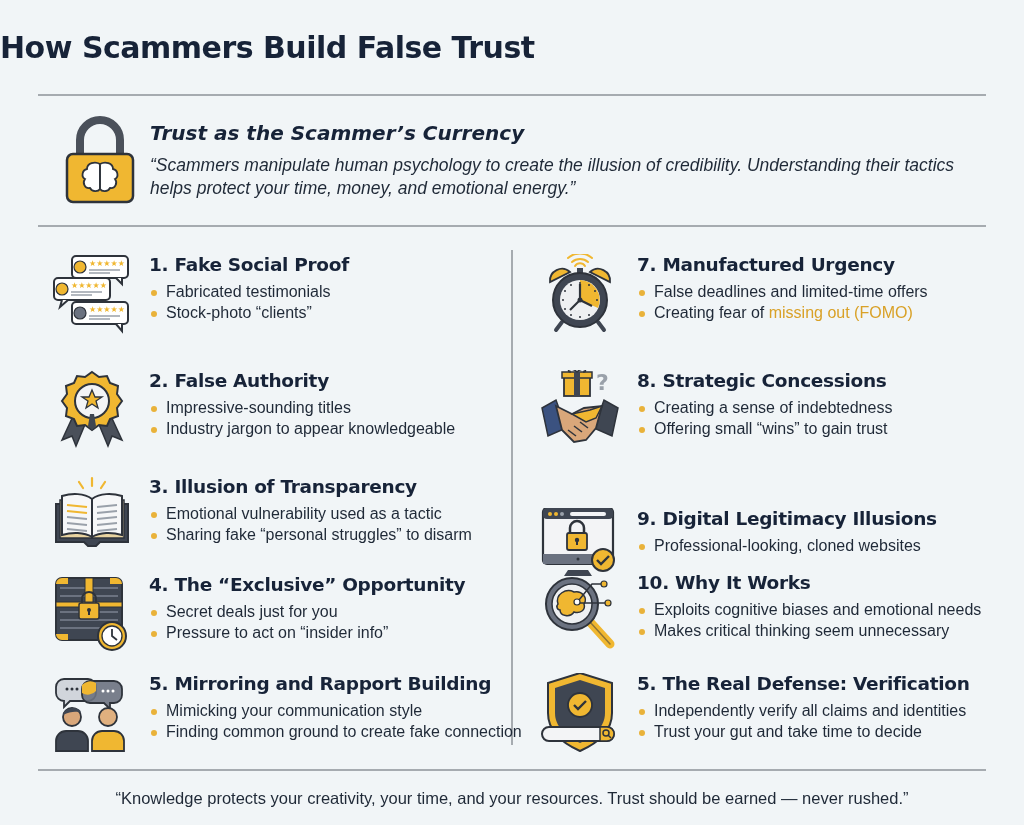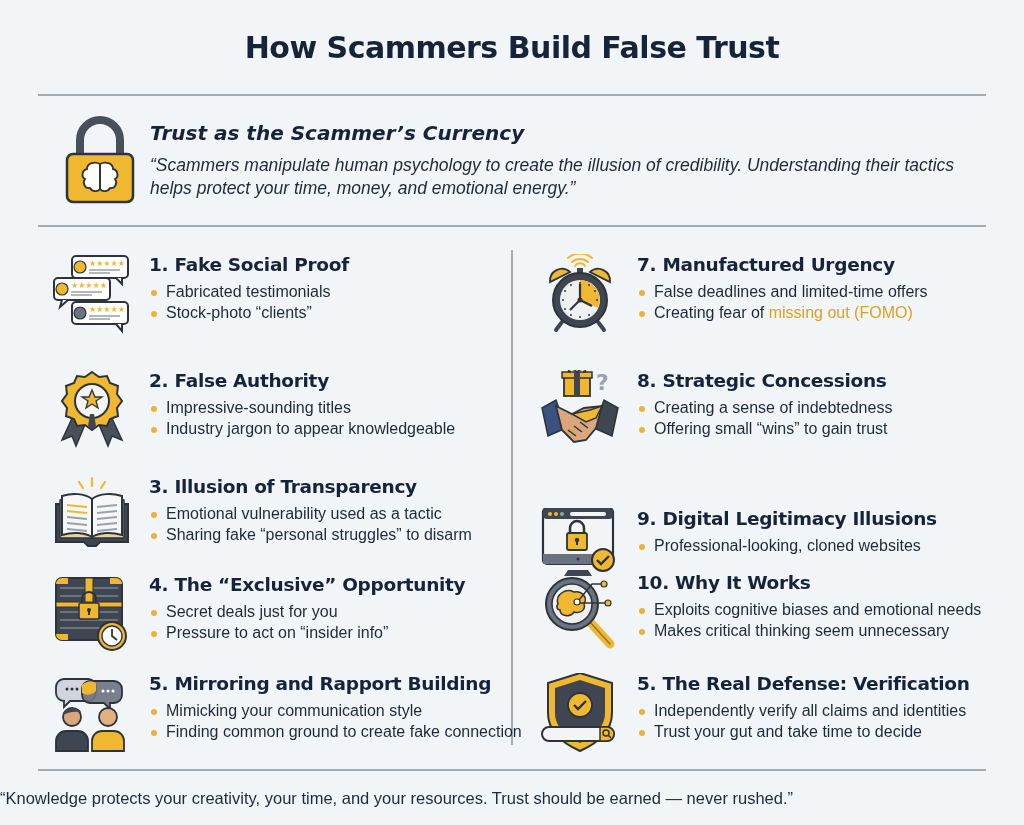--- a/index.html
+++ b/index.html
@@ -1,20 +1,20 @@
 <!DOCTYPE html>
 <html><head>
 <meta charset="utf-8">
 <style>
   * { box-sizing: border-box; margin: 0; padding: 0; }
   html, body { width: 1024px; height: 825px; background: #f1f5f7; overflow: hidden; }
   body { font-family: "Liberation Sans", "DejaVu Sans", sans-serif; color: #1f2937; position: relative; }
 
   .title {
-    position: absolute; left: 0; top: 30px; width: 1024px; text-align: center;
+    position: absolute; left: 0; top: 30px; width: 1024px; 
     font-family: "DejaVu Sans", sans-serif; font-weight: bold; font-size: 30px;
     color: #172338; letter-spacing: -0.5px;
   }
   .hr { position: absolute; left: 38px; width: 948px; height: 2px; background: #a6abb0; }
   .hr.h1 { top: 94px; }
   .hr.h2 { top: 225px; }
   .hr.h3 { top: 769px; }
 
   .vr { position: absolute; left: 511px; top: 250px; width: 2px; height: 495px; background: #a6abb0; }
 
@@ -37,21 +37,21 @@
   }
   .item ul { position: absolute; left: 97px; top: 28px; list-style: none; width: 380px; }
   .item li { font-size: 16px; line-height: 20.5px; color: #1f2937; padding-left: 17px; position: relative; }
   .item li::before {
     content: ""; position: absolute; left: 2px; top: 8px; width: 6px; height: 6px;
     border-radius: 50%; background: #e9b23a;
   }
   .hl { color: #d9a127; }
 
   .footer {
-    position: absolute; left: 0; top: 789px; width: 1024px; 
+    position: absolute; left: 0; top: 789px; width: 1024px; text-align: center;
     font-size: 16.5px; color: #1f2937;
   }
   svg { display: block; }
 </style>
 </head>
 <body>
 
 <div class="title">How Scammers Build False Trust</div>
 <div class="hr h1"></div>
 

